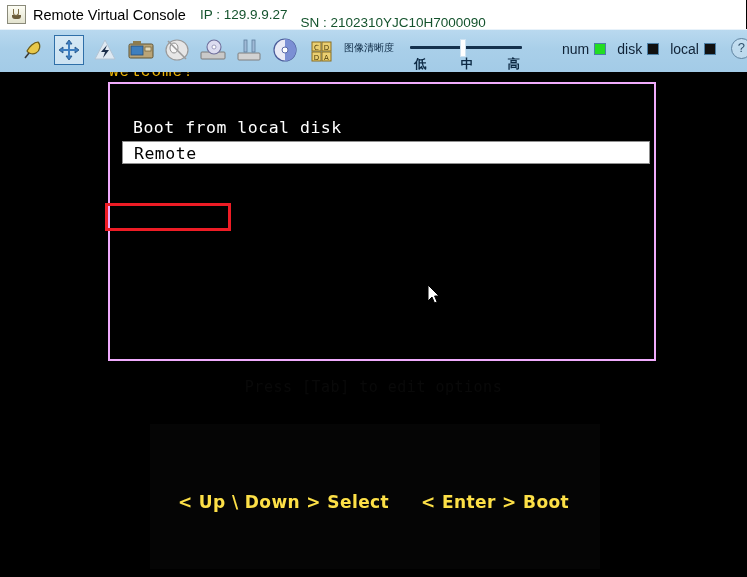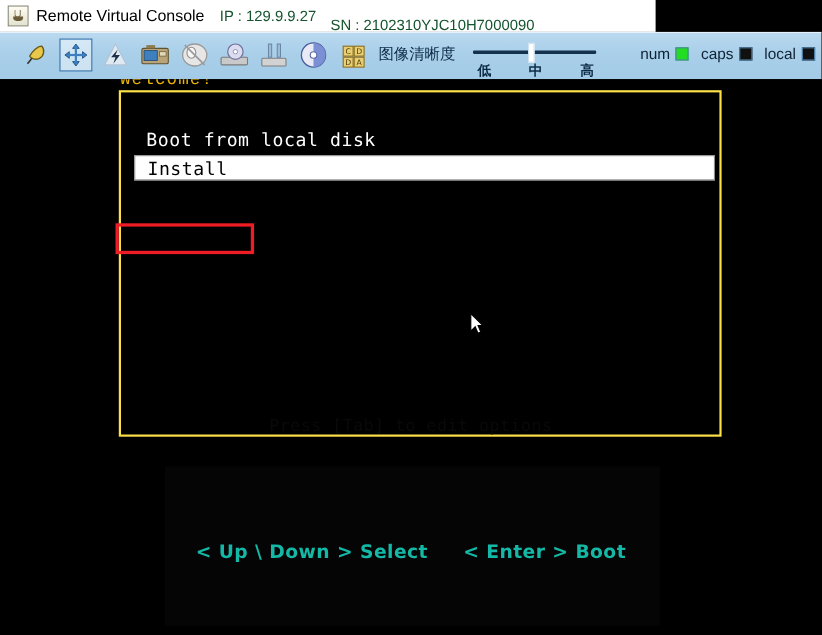--- a/index.html
+++ b/index.html
@@ -18,21 +18,21 @@
     position: relative;
     width: 747px;
     height: 577px;
     background: #000000;
   }
 
   
   .titlebar {
     position: absolute;
     left: 0; top: 0;
-    width: 596px; height: 29px;
+    width: 746px; height: 29px;
     background: #ffffff;
     display: flex;
     align-items: center;
     box-sizing: border-box;
     padding-left: 7px;
   }
   .app-icon {
     width: 17px; height: 17px;
     border: 1px solid #8a8a7a;
     background: linear-gradient(#fdfdf4, #e3e3cf);
@@ -90,21 +90,21 @@
   }
   .tb-icon svg { display: block; }
   .tb-gap { width: 6px; flex: 0 0 auto; }
   .tb-sel {
     border: 1px solid #2f6fa8;
     background: rgba(255,255,255,0.45);
     box-sizing: border-box;
   }
 
   .tb-label-cn {
-    font-size: 14px;
+    font-size: 10px;
     color: #0d2a45;
     margin-top: 11px;
     margin-left: 8px;
     white-space: nowrap;
     font-family: "DejaVu Sans", sans-serif;
     flex: 0 0 auto;
   }
 
   .slider-wrap {
     position: relative;
@@ -192,22 +192,22 @@
     width: 547px;
     color: #eab308;
     font-family: Liberation Mono, monospace;
     font-size: 16px;
     letter-spacing: 1px;
   }
 
   .menu-box {
     position: absolute;
     left: 108px; top: 10px;
-    width: 548px; height: 315px;
-    border: 2px solid #fde047;
+    width: 548px; height: 279px;
+    border: 2px solid #f0abfc;
     box-sizing: border-box;
     background: #000;
   }
 
   .menu-row {
     position: absolute;
     left: 12px;
     width: 528px;
     height: 23px;
     font-family: "DejaVu Sans Mono", monospace;
@@ -253,21 +253,21 @@
     width: 450px; height: 145px;
     background: #050505;
   }
 
   .hints {
     position: absolute;
     left: 0; top: 420px;
     width: 747px;
     display: flex;
     justify-content: center;
-    color: #14b8a6;
+    color: #fde047;
     font-family: "DejaVu Sans", sans-serif;
     font-size: 17px;
     font-weight: bold;
     letter-spacing: 0.4px;
   }
   .hints .h2 { margin-left: 32px; }
 
   .cursor {
     position: absolute;
     left: 427px; top: 212px;
@@ -390,36 +390,36 @@
       <div class="slider-ticks">
         <span>低</span>
         <span>中</span>
         <span>高</span>
       </div>
     </div>
 
     <div class="led-group">
       <span class="led-label">num</span>
       <span class="led-box" style="background:#22dd22"></span>
-      <span class="led-label">caps</span>
+      <span class="led-label">disk</span>
       <span class="led-box" style="background:#101010"></span>
       <span class="led-label">local</span>
       <span class="led-box" style="background:#101010"></span>
     </div>
 
     <div class="help-btn">?</div>
   </div>
 
   <div class="console">
 
     <div class="welcome">Welcome!</div>
 
     <div class="menu-box">
       <div class="menu-row r0">Boot from local disk</div>
-      <div class="menu-row r1">Install</div>
+      <div class="menu-row r1">Remote</div>
     </div>
 
     <div class="red-hl"></div>
 
     <div class="faint-line">Press [Tab] to edit options</div>
 
     <div class="faint-panel"></div>
 
     <div class="hints">
       <span class="h1">&lt; Up \ Down &gt; Select</span>

